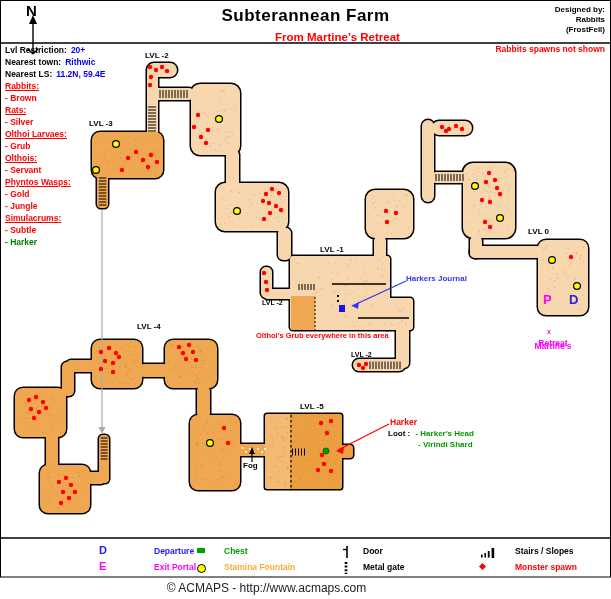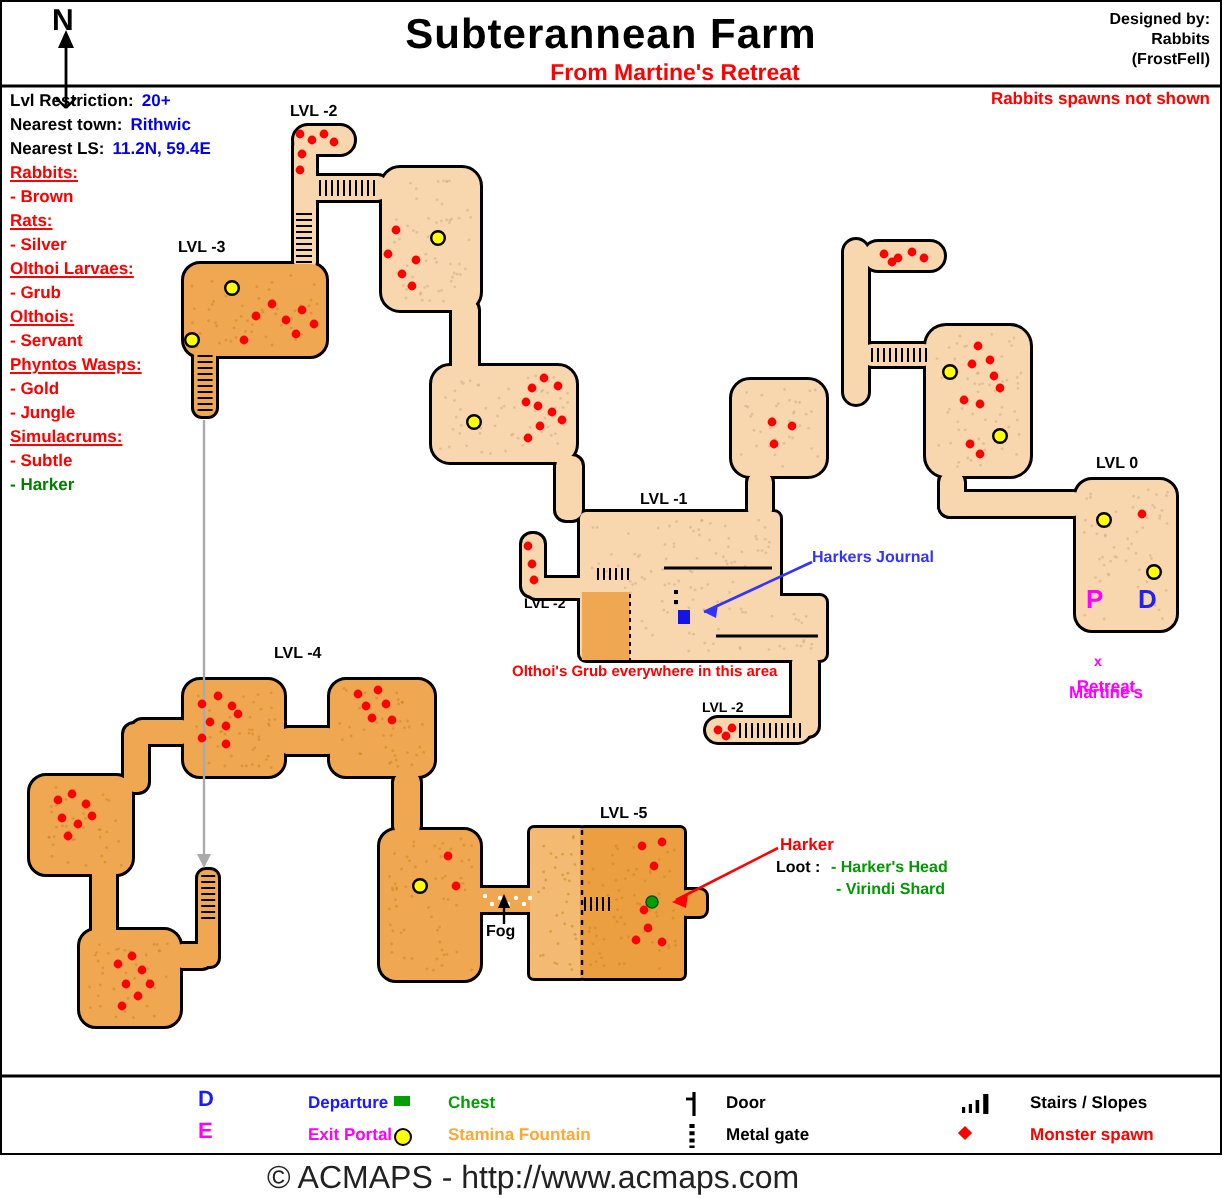--- a/index.html
+++ b/index.html
@@ -1,39 +1,39 @@
 <!DOCTYPE html>
 <html><head>
 <meta charset="utf-8">
 <style>
   html,body{margin:0;padding:0;background:#fff;}
   #stage{position:relative;width:611px;height:599px;background:#fff;overflow:hidden;
          font-family:"Liberation Sans",sans-serif;}
   #map-svg{position:absolute;left:0;top:0;z-index:1;}
   .txt{position:absolute;z-index:2;white-space:nowrap;font-weight:bold;color:#000;}
-  .title{width:611px;text-align:center;top:6px;left:0;font-size:21px;letter-spacing:.5px;}
+  .title{width:611px;text-align:center;top:6px;left:0;font-size:17px;letter-spacing:.5px;}
   .subtitle{width:611px;text-align:center;top:31px;left:0;font-size:11.5px;color:#FF0000;padding-left:32px;}
   .compass{left:26px;top:2px;font-size:15px;}
   .designer{right:6px;top:5px;font-size:8px;line-height:10px;text-align:right;}
   .topnote{right:6px;top:44px;font-size:8.5px;color:#FF0000;}
   .inforow{display:flex;gap:4px;font-size:8.5px;}
   .inforow .val{color:#0000EE;}
   #monster-list{position:absolute;left:5px;top:80px;z-index:2;font-size:8.5px;
                 line-height:12px;font-weight:bold;}
   .m-header{color:#FF0000;text-decoration:underline;}
   .m-red{color:#FF0000;}
   .m-green{color:#008000;}
   .maplabel{font-size:8px;}
   .maplabel.small{font-size:7px;}
   .blue-note{color:#3333FF;font-size:8px;}
   .red-note{color:#FF0000;font-size:7.5px;}
   .green-note{color:#009900;font-size:8px;}
   .legend-label{position:absolute;z-index:2;font-weight:bold;font-size:8.5px;white-space:nowrap;padding-left:11px;}
   .legend-sym{position:absolute;z-index:2;}
-  .footer{width:533px;text-align:center;left:0;top:581px;font-size:16px;color:#222;font-weight:normal;}
+  .footer{width:533px;text-align:center;left:0;top:581px;font-size:12px;color:#222;font-weight:normal;}
 </style>
 </head>
 <body>
 
 <div id="stage">
 
   <svg id="map-svg" width="611" height="599">
       <rect x="147" y="63" width="30" height="14" rx="7" ry="7" fill="#F8D7AE" stroke="#000" stroke-width="3"></rect>
       <rect x="147" y="68" width="11" height="68" rx="5" ry="5" fill="#F8D7AE" stroke="#000" stroke-width="3"></rect>
       <rect x="152" y="88" width="42" height="12" rx="5" ry="5" fill="#F8D7AE" stroke="#000" stroke-width="3"></rect>
@@ -1144,21 +1144,21 @@
       <div class="m-green">- Harker</div>
     </div>
 
   <div class="txt maplabel" style="left:145px;top:51px;">LVL -2</div>
   <div class="txt maplabel" style="left:89px;top:119px;">LVL -3</div>
   <div class="txt maplabel" style="left:320px;top:245px;">LVL -1</div>
   <div class="txt maplabel small" style="left:262px;top:299px;">LVL -2</div>
   <div class="txt maplabel small" style="left:351px;top:351px;">LVL -2</div>
   <div class="txt maplabel" style="left:137px;top:322px;">LVL -4</div>
   <div class="txt maplabel" style="left:300px;top:402px;">LVL -5</div>
-  <div class="txt maplabel" style="left:548px;top:227px;">LVL 0</div>
+  <div class="txt maplabel" style="left:528px;top:227px;">LVL 0</div>
 
   <div class="txt blue-note" style="left:406px;top:274px;">Harkers Journal</div>
   <div class="txt red-note" style="left:256px;top:331px;">Olthoi's Grub everywhere in this area</div>
   <div class="txt" style="left:390px;top:417px;font-size:8.5px;color:#FF0000;">Harker</div>
   <div class="txt" style="left:388px;top:429px;font-size:8px;">
     <span>Loot :</span>
     <span class="green-note" style="margin-left:3px;">- Harker's Head</span>
   </div>
   <div class="txt green-note" style="left:418px;top:440px;">- Virindi Shard</div>
   <div class="txt" style="left:243px;top:461px;font-size:8px;">Fog</div>

